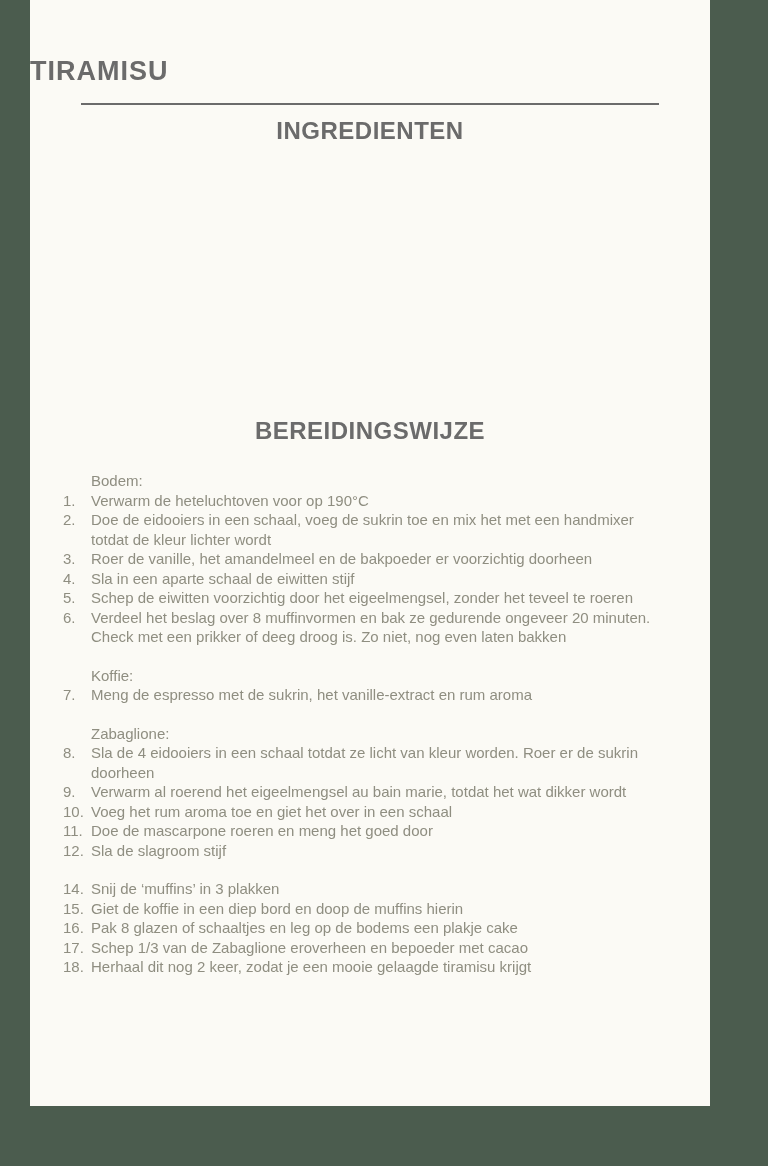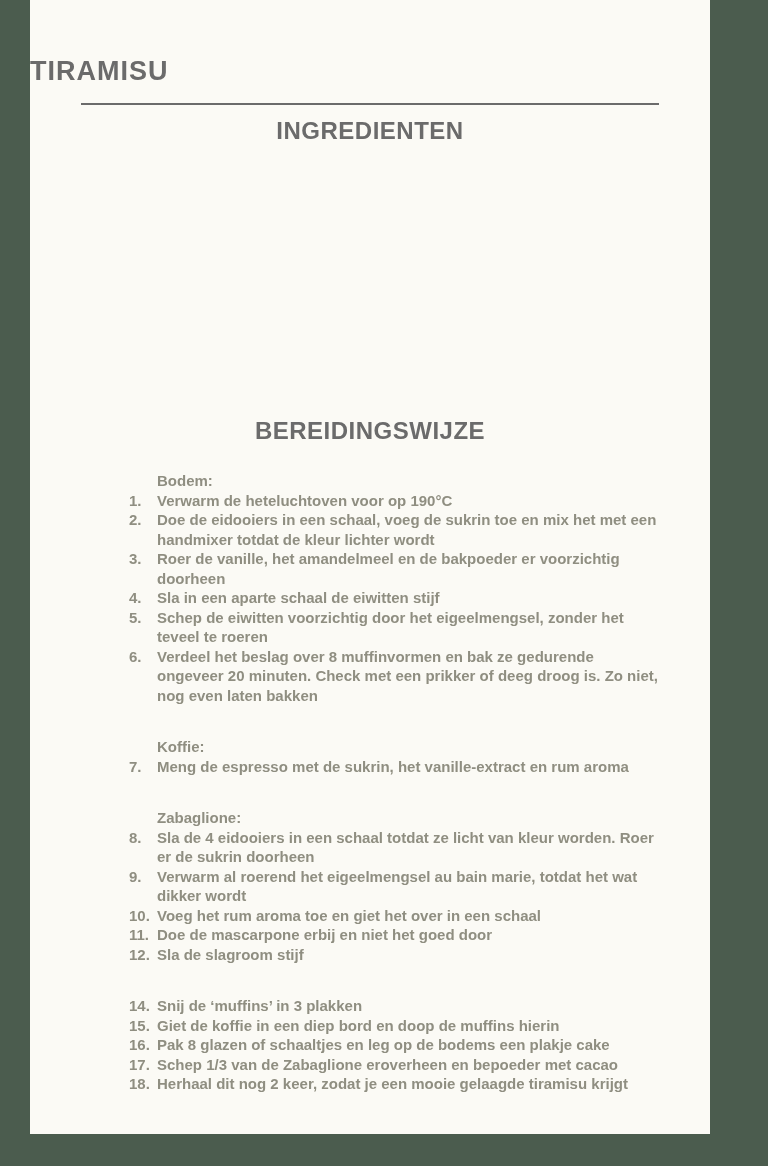--- a/index.html
+++ b/index.html
@@ -44,32 +44,31 @@
     text-align: center;
     color: var(--heading);
     font-size: 24px;
     font-weight: bold;
     letter-spacing: 0.5px;
   }
   .ingredients-heading { margin-top: 12px; }
   .method-heading { margin-top: 272px; }
   .method-list {
     margin-top: 26px;
-    padding-left: 99px;
+    padding-left: 33px;
     padding-right: 48px;
     color: var(--body-text);
     font-size: 15px;
     line-height: 19.5px;
-    font-weight: bold;
   }
   .row {
     display: grid;
     grid-template-columns: 28px 1fr;
   }
-  .row.gap { margin-top: 32px; }
+  .row.gap { margin-top: 19px; }
   .row .num { text-align: left; }
   .row.label .txt { grid-column: 2; }
 </style>
 </head>
 <body>
 
 <div class="page">
   <h1 class="recipe-title">TIRAMISU</h1>
   <hr class="title-divider">
   <h2 class="section-heading ingredients-heading">INGREDIENTEN</h2>
@@ -119,21 +118,21 @@
       <div class="row">
         <span class="num">9.</span>
         <span class="txt">Verwarm al roerend het eigeelmengsel au bain marie, totdat het wat dikker wordt</span>
       </div>
       <div class="row">
         <span class="num">10.</span>
         <span class="txt">Voeg het rum aroma toe en giet het over in een schaal</span>
       </div>
       <div class="row">
         <span class="num">11.</span>
-        <span class="txt">Doe de mascarpone erbij en niet het goed door</span>
+        <span class="txt">Doe de mascarpone roeren en meng het goed door</span>
       </div>
       <div class="row">
         <span class="num">12.</span>
         <span class="txt">Sla de slagroom stijf</span>
       </div>
       <div class="row gap">
         <span class="num">14.</span>
         <span class="txt">Snij de ‘muffins’ in 3 plakken</span>
       </div>
       <div class="row">

